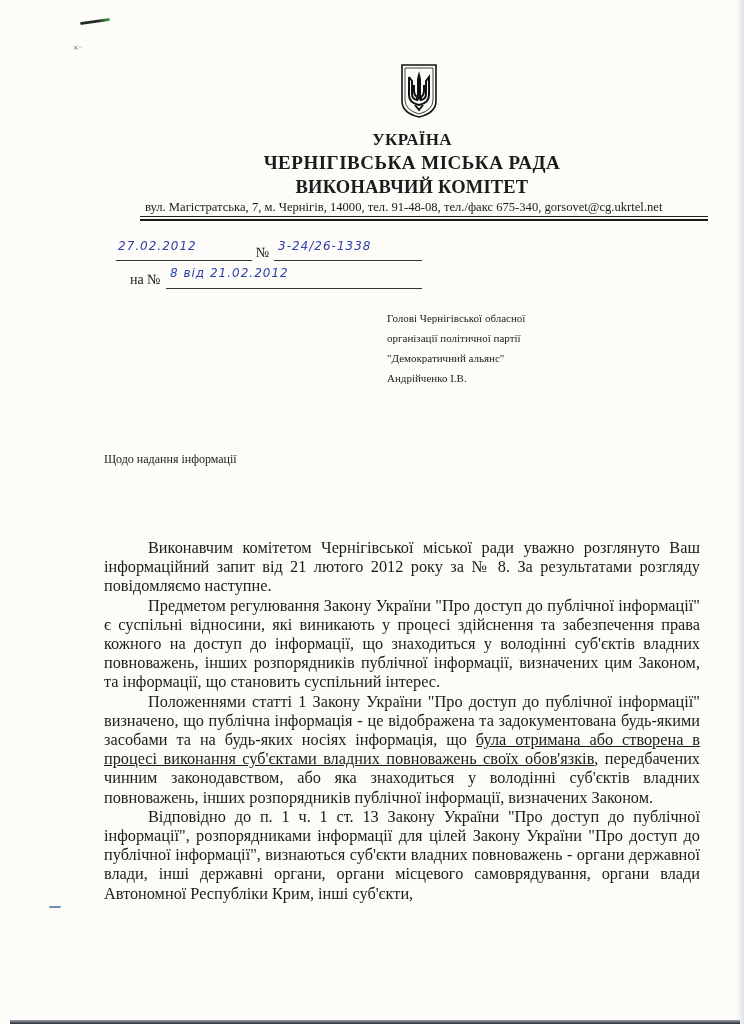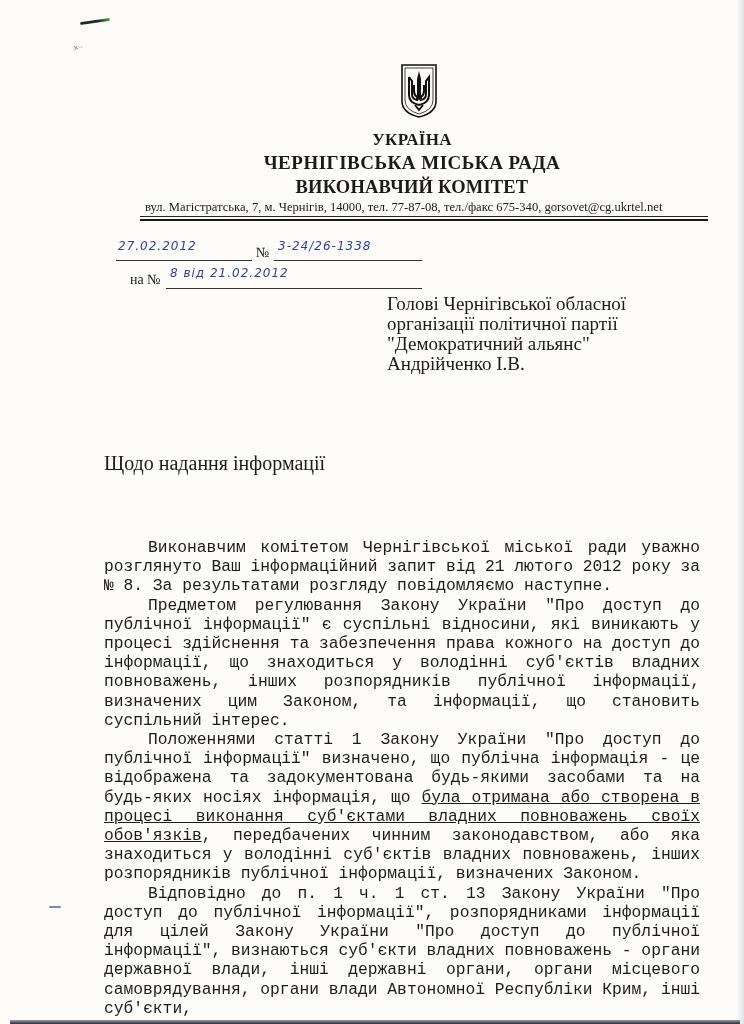--- a/index.html
+++ b/index.html
@@ -45,28 +45,28 @@
 
   .hw {
     font-family: "DejaVu Sans", sans-serif; font-style: italic;
     color: #2b3fa8; font-size: 12px; letter-spacing: 1px;
     position: absolute; white-space: nowrap;
   }
   .uline { position: absolute; height: 1px; background: #333; }
   .lbl { position: absolute; font-size: 14px; white-space: nowrap; }
 
   .addressee {
-    position: absolute; left: 387px; top: 294px; font-size: 19px; line-height: 20px;
+    position: absolute; left: 387px; top: 308px; font-size: 11px; line-height: 20px;
   }
   .addressee div { white-space: nowrap; }
-  .subject { position: absolute; left: 104px; top: 452px; font-size: 20px; }
+  .subject { position: absolute; left: 104px; top: 452px; font-size: 12px; }
 
   .body {
     position: absolute; left: 104px; top: 538px; width: 596px;
-    font-size: 16.3px; line-height: 19.2px; text-align: justify; font-family: Liberation Mono, monospace;
+    font-size: 16.3px; line-height: 19.2px; text-align: justify;
   }
   .body p { margin: 0; text-indent: 44px; }
   .u { text-decoration: underline; }
 </style>
 </head>
 <body>
 
 <div class="scan-edge-right"></div>
 <div class="scan-edge-bottom"></div>
 <div class="pen-mark"></div>
@@ -77,21 +77,21 @@
   <path d="M2 2 H36 V38 Q36 50 19 54 Q2 50 2 38 Z" fill="none" stroke="#111" stroke-width="1.6"></path>
   <path d="M5 5 H33 V37 Q33 47 19 51 Q5 47 5 37 Z" fill="none" stroke="#111" stroke-width="0.8"></path>
   <path d="M19 8 L17 16 L17 34 L19 38 L21 34 L21 16 Z" fill="#111"></path>
   <path d="M9 14 L9 32 Q9 40 19 42 Q29 40 29 32 L29 14 L26 18 L26 31 Q26 36 21 37 L21 34 Q24 32 24 28 L24 22 M9 14 L12 18 L12 31 Q12 36 17 37 L17 34 Q14 32 14 28 L14 22" fill="none" stroke="#111" stroke-width="2"></path>
   <path d="M15 42 L19 47 L23 42" fill="none" stroke="#111" stroke-width="2"></path>
 </svg>
 
 <h1 class="hdr country">УКРАЇНА</h1>
 <h2 class="hdr council">ЧЕРНІГІВСЬКА МІСЬКА РАДА</h2>
 <h3 class="hdr committee">ВИКОНАВЧИЙ КОМІТЕТ</h3>
-<div class="address">вул. Магістратська, 7, м. Чернігів, 14000, тел. 77-87-08, тел./факс 675-340, gorsovet@cg.ukrtel.net</div>
+<div class="address">вул. Магістратська, 7, м. Чернігів, 14000, тел. 91-48-08, тел./факс 675-340, gorsovet@cg.ukrtel.net</div>
 <div class="rule-thin"></div>
 <div class="rule-thick"></div>
 
 <div class="hw" style="left:118px; top:239px;">27.02.2012</div>
 <div class="uline" style="left:116px; top:260px; width:136px;"></div>
 <div class="lbl" style="left:256px; top:245px;">№</div>
 <div class="hw" style="left:278px; top:239px;font-style:italic;">3-24/26-1338</div>
 <div class="uline" style="left:274px; top:260px; width:148px;"></div>
 <div class="lbl" style="left:130px; top:272px;">на №</div>
 <div class="hw" style="left:170px; top:266px;">8 від 21.02.2012</div>

